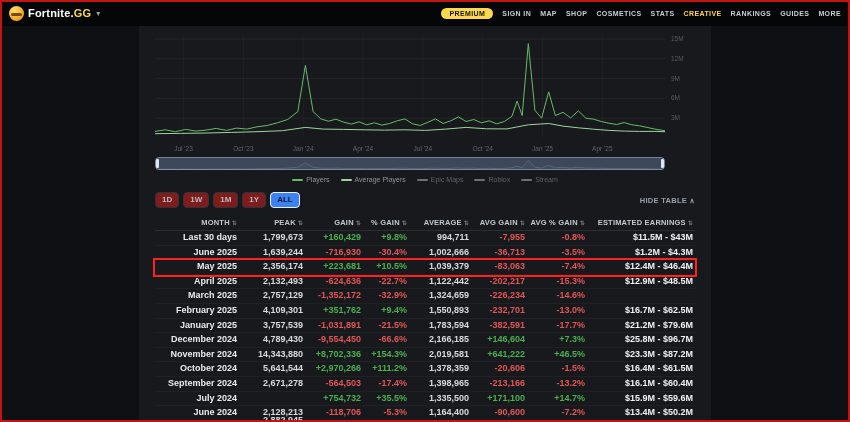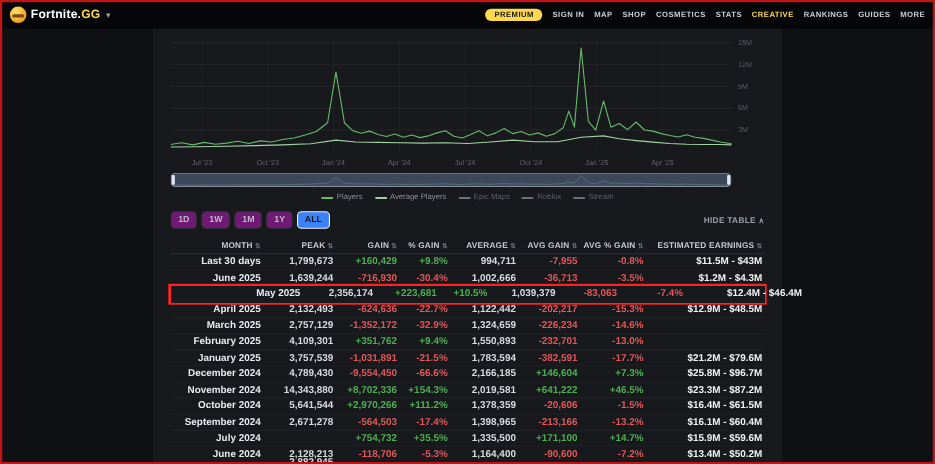--- a/index.html
+++ b/index.html
@@ -39,32 +39,32 @@
   .handle{position:absolute;top:2px;bottom:2px;width:3px;background:#dfe7f2;border-radius:1px;z-index:2;}
   .handle.left{left:1px;}.handle.right{right:1px;}
 
   .legend{display:flex;justify-content:center;align-items:center;gap:11px;width:540px;height:11px;font-size:7px;color:#8d939a;margin-bottom:2px;}
   .legend .item{display:flex;align-items:center;cursor:pointer;white-space:nowrap;}
   .legend .dash{display:inline-block;width:11px;height:2px;margin-right:3px;border-radius:1px;}
   .legend .item.dim{color:#5c6269;}
 
   .controls{display:flex;justify-content:space-between;align-items:center;width:540px;margin:7px 0 7px;}
   .ranges{display:flex;gap:4px;}
-  .rbtn{font-size:8px;font-weight:700;color:#b6bbc1;background:#701a75;border:1px solid #30343a;border-radius:4px;padding:2px 6px;cursor:pointer;line-height:10px;}
+  .rbtn{font-size:8px;font-weight:700;color:#b6bbc1;background:#7f1d1d;border:1px solid #30343a;border-radius:4px;padding:2px 6px;cursor:pointer;line-height:10px;}
   .rbtn.active{background:#3b82f6;color:#17191d;border-color:#eef0f2;}
   .hide-table{font-size:7.5px;font-weight:700;color:#9aa0a7;letter-spacing:.3px;cursor:pointer;text-decoration:none;white-space:nowrap;}
   .hide-table .up{font-size:7px;}
 
   
   .table{width:540px;font-size:9px;}
   .thead{display:flex;align-items:center;border-bottom:1px solid #2b2e34;padding:3px 0 3px;color:#c3c8cf;font-size:7.5px;font-weight:700;letter-spacing:.2px;}
   .cell{text-align:right;white-space:nowrap;box-sizing:border-box;padding-right:2px;flex:none;overflow:hidden;}
   .sort{color:#6b7179;font-size:6px;margin-left:2px;}
   .row{display:flex;align-items:center;height:13.6px;line-height:13.6px;border-bottom:1px solid rgba(255,255,255,.035);cursor:pointer;}
-  .row.highlight{box-shadow:0 0 0 2px #ff2222;position:relative;z-index:3;padding-left:36px;}
+  .row.highlight{box-shadow:0 0 0 2px #ff2222;position:relative;z-index:3;}
   .c-month{color:#e7eaee;font-weight:700;}
   .c-num{color:#d6dade;font-weight:700;}
   .c-pos{color:#4caf50;font-weight:700;}
   .c-neg{color:#e05757;font-weight:700;}
   .c-earn{color:#eff1f3;font-weight:700;}
 </style>
 </head>
 <body>
 
 <div class="frame"></div>
@@ -231,20 +231,21 @@
           <div class="cell c-neg" style="width: 60px;">-14.6%</div>
         </div>
         <div class="row">
           <div class="cell c-month" style="width: 84px;">February 2025</div>
           <div class="cell c-num" style="width: 66px;">4,109,301</div>
           <div class="cell c-pos" style="width: 58px;">+351,762</div>
           <div class="cell c-pos" style="width: 46px;">+9.4%</div>
           <div class="cell c-num" style="width: 62px;">1,550,893</div>
           <div class="cell c-neg" style="width: 56px;">-232,701</div>
           <div class="cell c-neg" style="width: 60px;">-13.0%</div>
+          <div class="cell c-earn" style="width: 108px;">$16.7M - $62.5M</div>
         </div>
         <div class="row">
           <div class="cell c-month" style="width: 84px;">January 2025</div>
           <div class="cell c-num" style="width: 66px;">3,757,539</div>
           <div class="cell c-neg" style="width: 58px;">-1,031,891</div>
           <div class="cell c-neg" style="width: 46px;">-21.5%</div>
           <div class="cell c-num" style="width: 62px;">1,783,594</div>
           <div class="cell c-neg" style="width: 56px;">-382,591</div>
           <div class="cell c-neg" style="width: 60px;">-17.7%</div>
           <div class="cell c-earn" style="width: 108px;">$21.2M - $79.6M</div>

